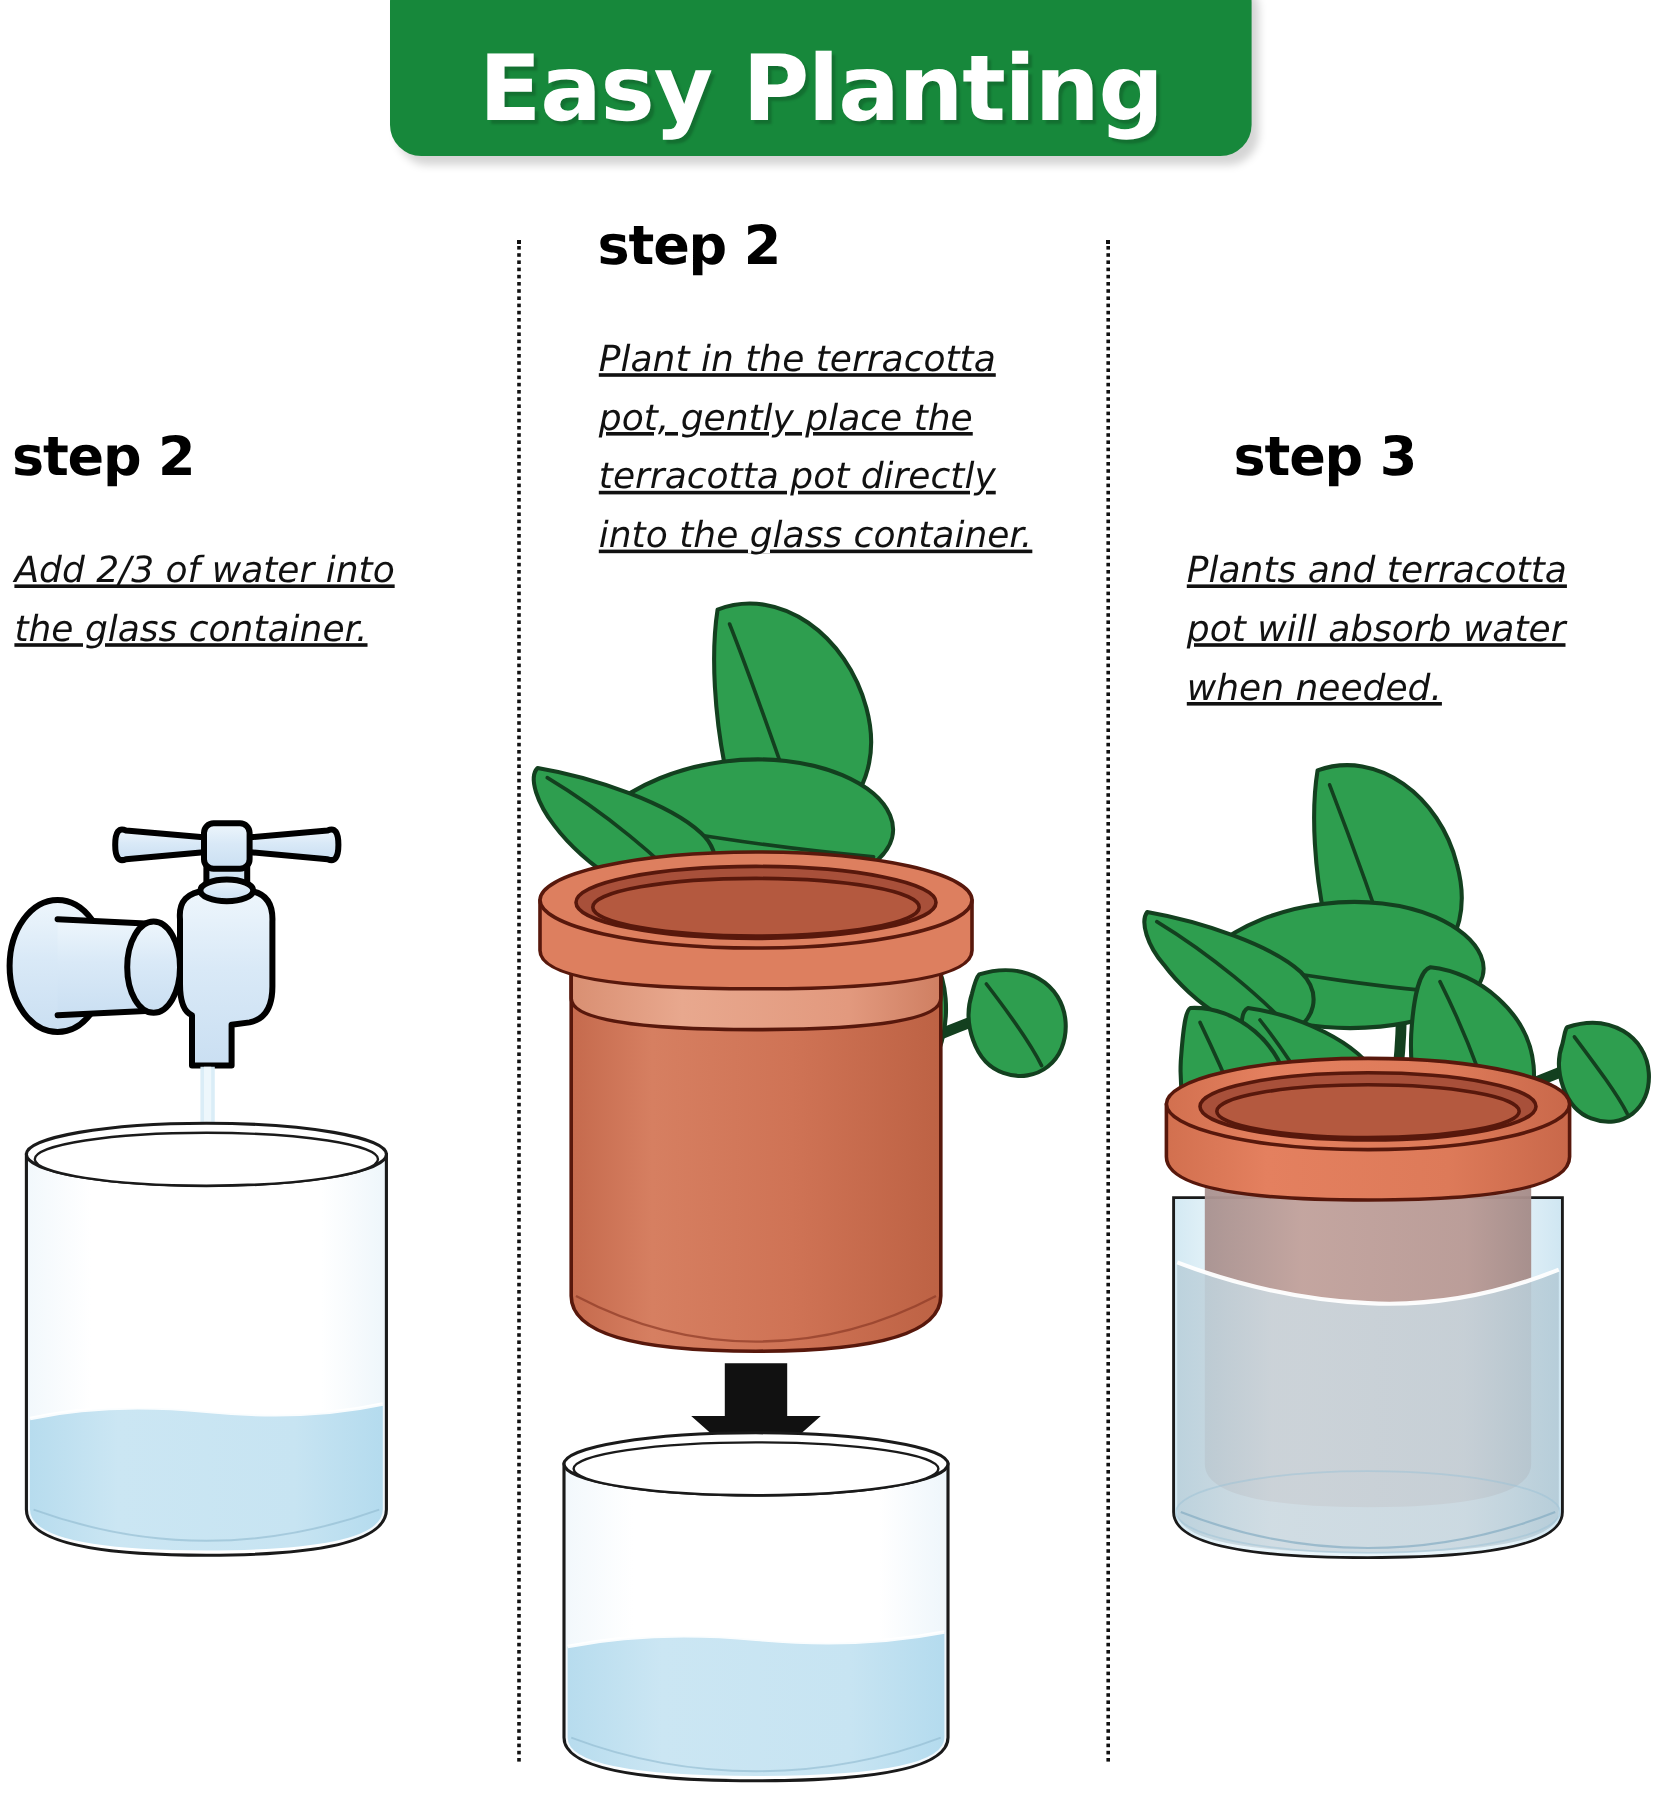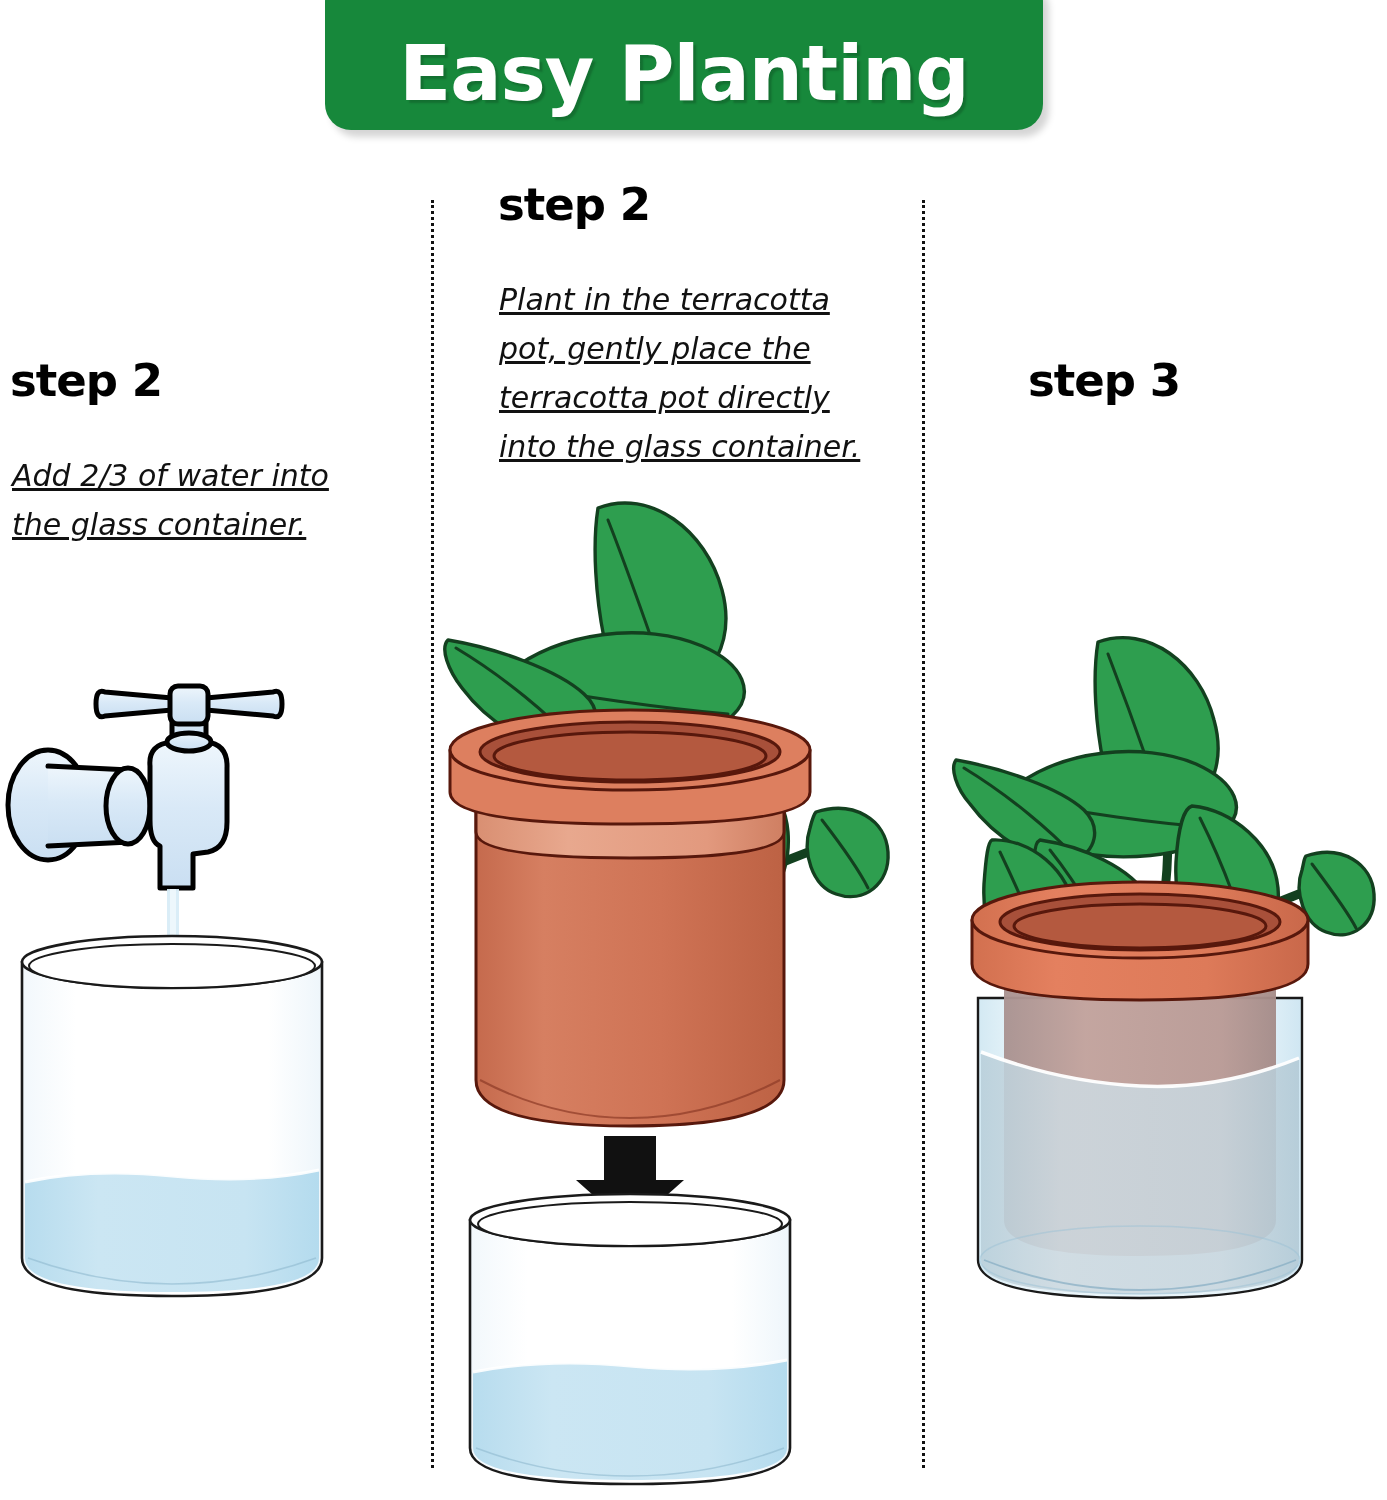--- a/index.html
+++ b/index.html
@@ -232,20 +232,21 @@
                  Q347 1000 190 1000 Q33 1000 33 968 Z" fill="url(#waterG2)"></path>
         <path d="M33 892 Q105 878 190 886 Q275 894 347 880" fill="none" stroke="#ffffff" stroke-width="3" opacity="0.9"></path>
         <path d="M36 968 Q110 996 190 996 Q270 996 344 968" fill="none" stroke="#8fb9cf" stroke-width="1.6" opacity="0.6"></path>
         <ellipse cx="190" cy="740" rx="160" ry="26" fill="#ffffff" stroke="#1a1a1a" stroke-width="2.6"></ellipse>
         <ellipse cx="190" cy="744" rx="152" ry="22" fill="#ffffff" stroke="#1a1a1a" stroke-width="2"></ellipse>
       </g>
     </svg>
   </div>
 
   <div class="step-head" id="s3h">step 3</div>
+  <div class="step-body" id="s3b">Plants and terracotta pot will absorb water when needed.</div>
 
   <div class="illus" id="illus3">
     <svg viewBox="0 0 430 720" xmlns="http://www.w3.org/2000/svg">
       <defs>
         <linearGradient id="potRim3" x1="0" y1="0" x2="1" y2="0">
           <stop offset="0%" stop-color="#d2704f"></stop>
           <stop offset="25%" stop-color="#e4805f"></stop>
           <stop offset="70%" stop-color="#dd7a59"></stop>
           <stop offset="100%" stop-color="#c9684a"></stop>
         </linearGradient>

